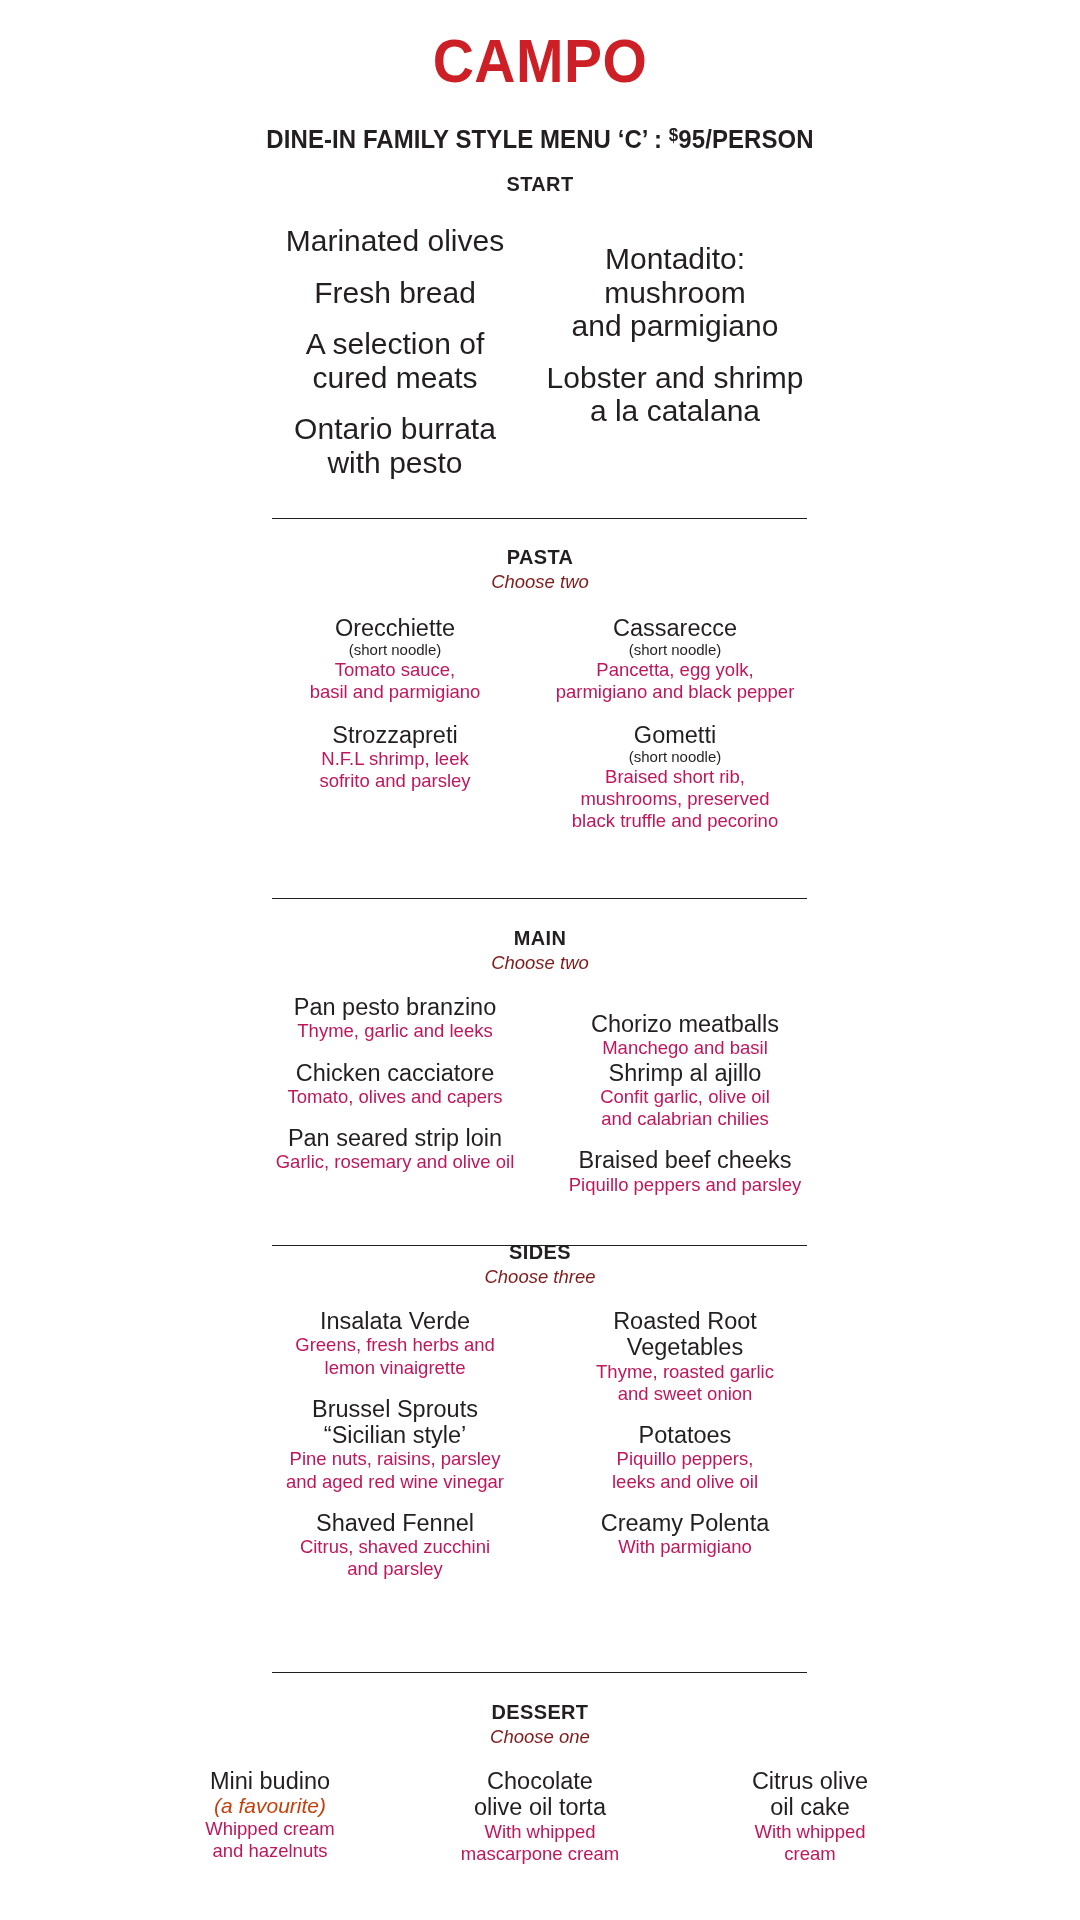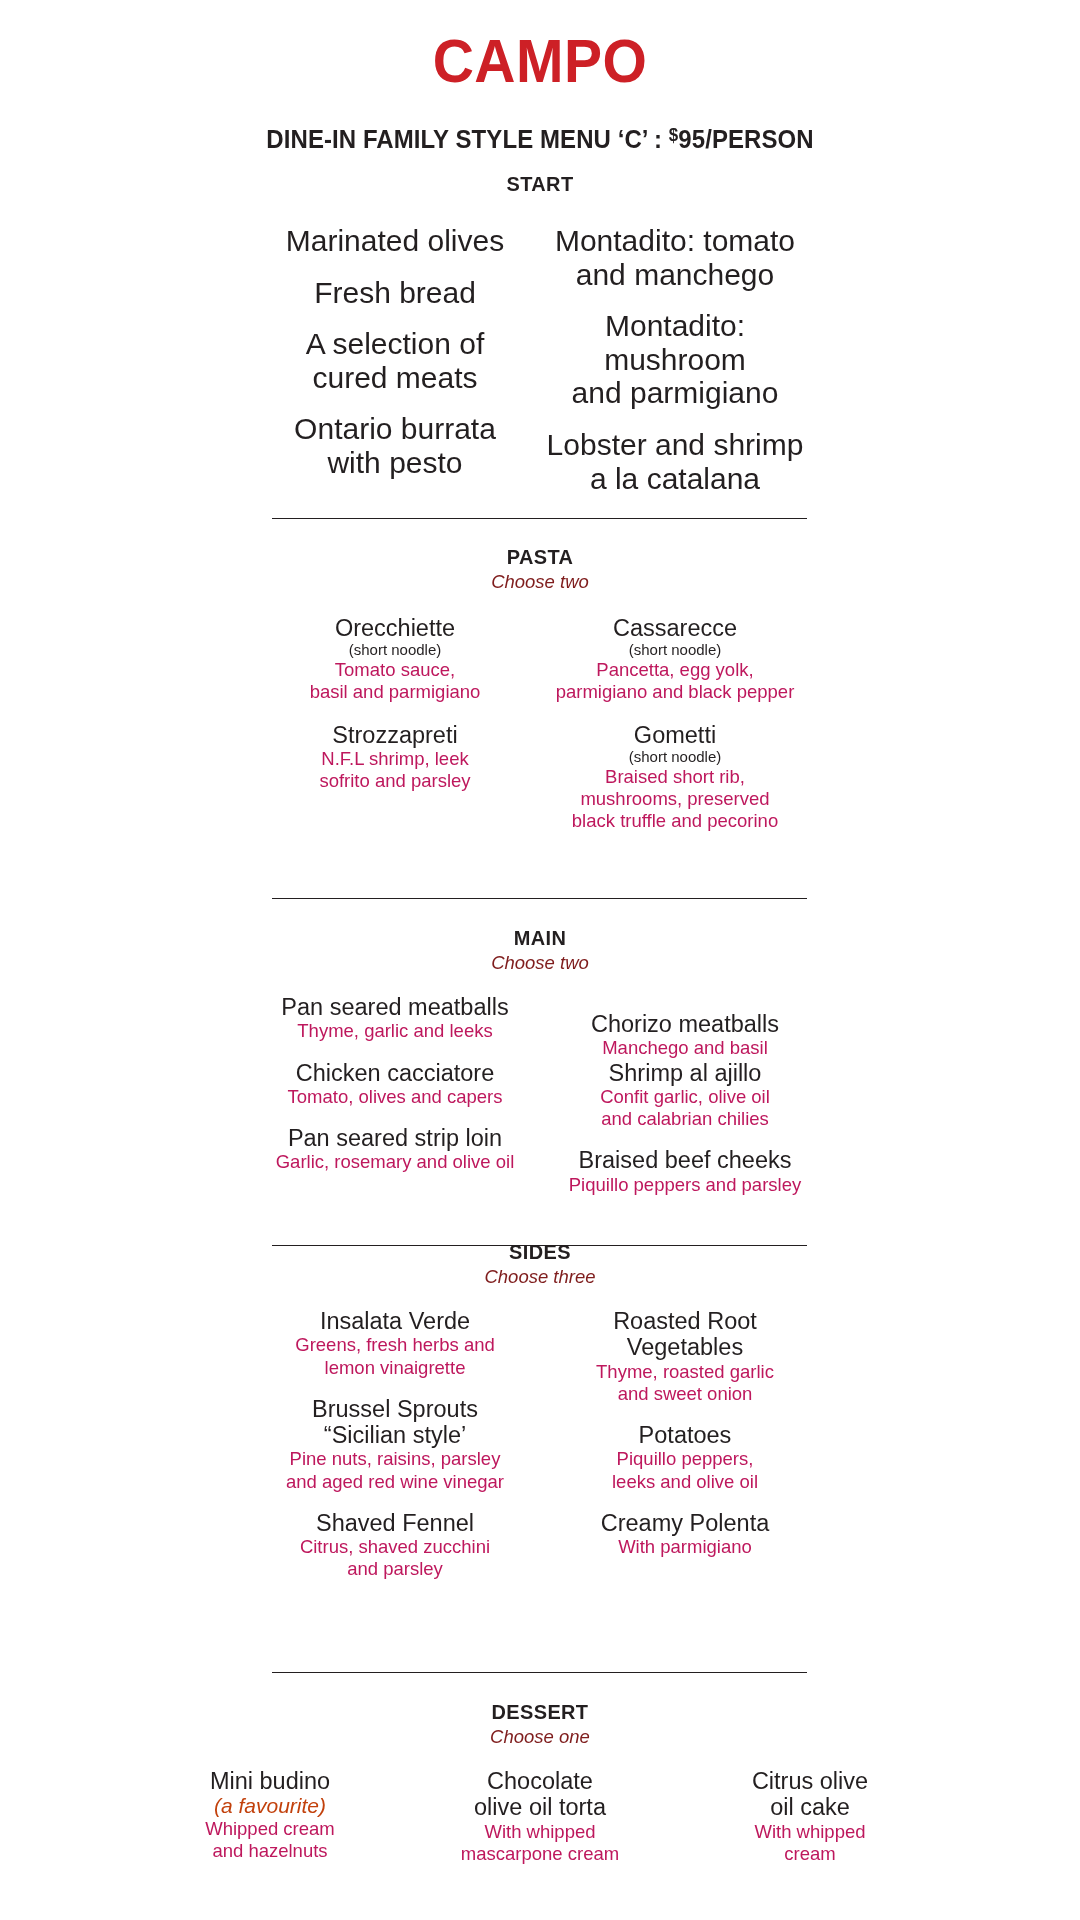--- a/index.html
+++ b/index.html
@@ -144,22 +144,20 @@
     <div class="cols" style="margin-top:28px;">
       <div class="col">
         <div class="plain-item">Marinated olives</div>
         <div class="plain-item" style="margin-top:18px;">Fresh bread</div>
         <div class="plain-item" style="margin-top: 18px; white-space: pre-line;">A selection of
 cured meats</div>
         <div class="plain-item" style="margin-top: 18px; white-space: pre-line;">Ontario burrata
 with pesto</div>
       </div>
       <div class="col wide">
-        <div class="plain-item" style="white-space: pre-line;">Montadito: tomato
-and manchego</div>
         <div class="plain-item" style="margin-top: 18px; white-space: pre-line;">Montadito: mushroom
 and parmigiano</div>
         <div class="plain-item" style="margin-top: 18px; white-space: pre-line;">Lobster and shrimp
 a la catalana</div>
       </div>
     </div>
   </div>
 
   <div class="divider abs" style="top:518px; left:272px;"></div>
 
@@ -199,21 +197,21 @@
   </div>
 
   <div class="divider abs" style="top:898px; left:272px;"></div>
 
   <div class="section abs" style="top:926px;">
     <div class="sec-head">MAIN</div>
     <div class="sec-sub">Choose two</div>
     <div class="cols" style="margin-top:20px;">
       <div class="col wide">
         <div class="dish">
-          <div class="dish-name">Pan seared meatballs</div>
+          <div class="dish-name">Pan pesto branzino</div>
           <div class="dish-desc">Thyme, garlic and leeks</div>
         </div>
         <div class="dish" style="margin-top:17px;">
           <div class="dish-name">Chicken cacciatore</div>
           <div class="dish-desc">Tomato, olives and capers</div>
         </div>
         <div class="dish" style="margin-top:17px;">
           <div class="dish-name">Pan seared strip loin</div>
           <div class="dish-desc">Garlic, rosemary and olive oil</div>
         </div>

